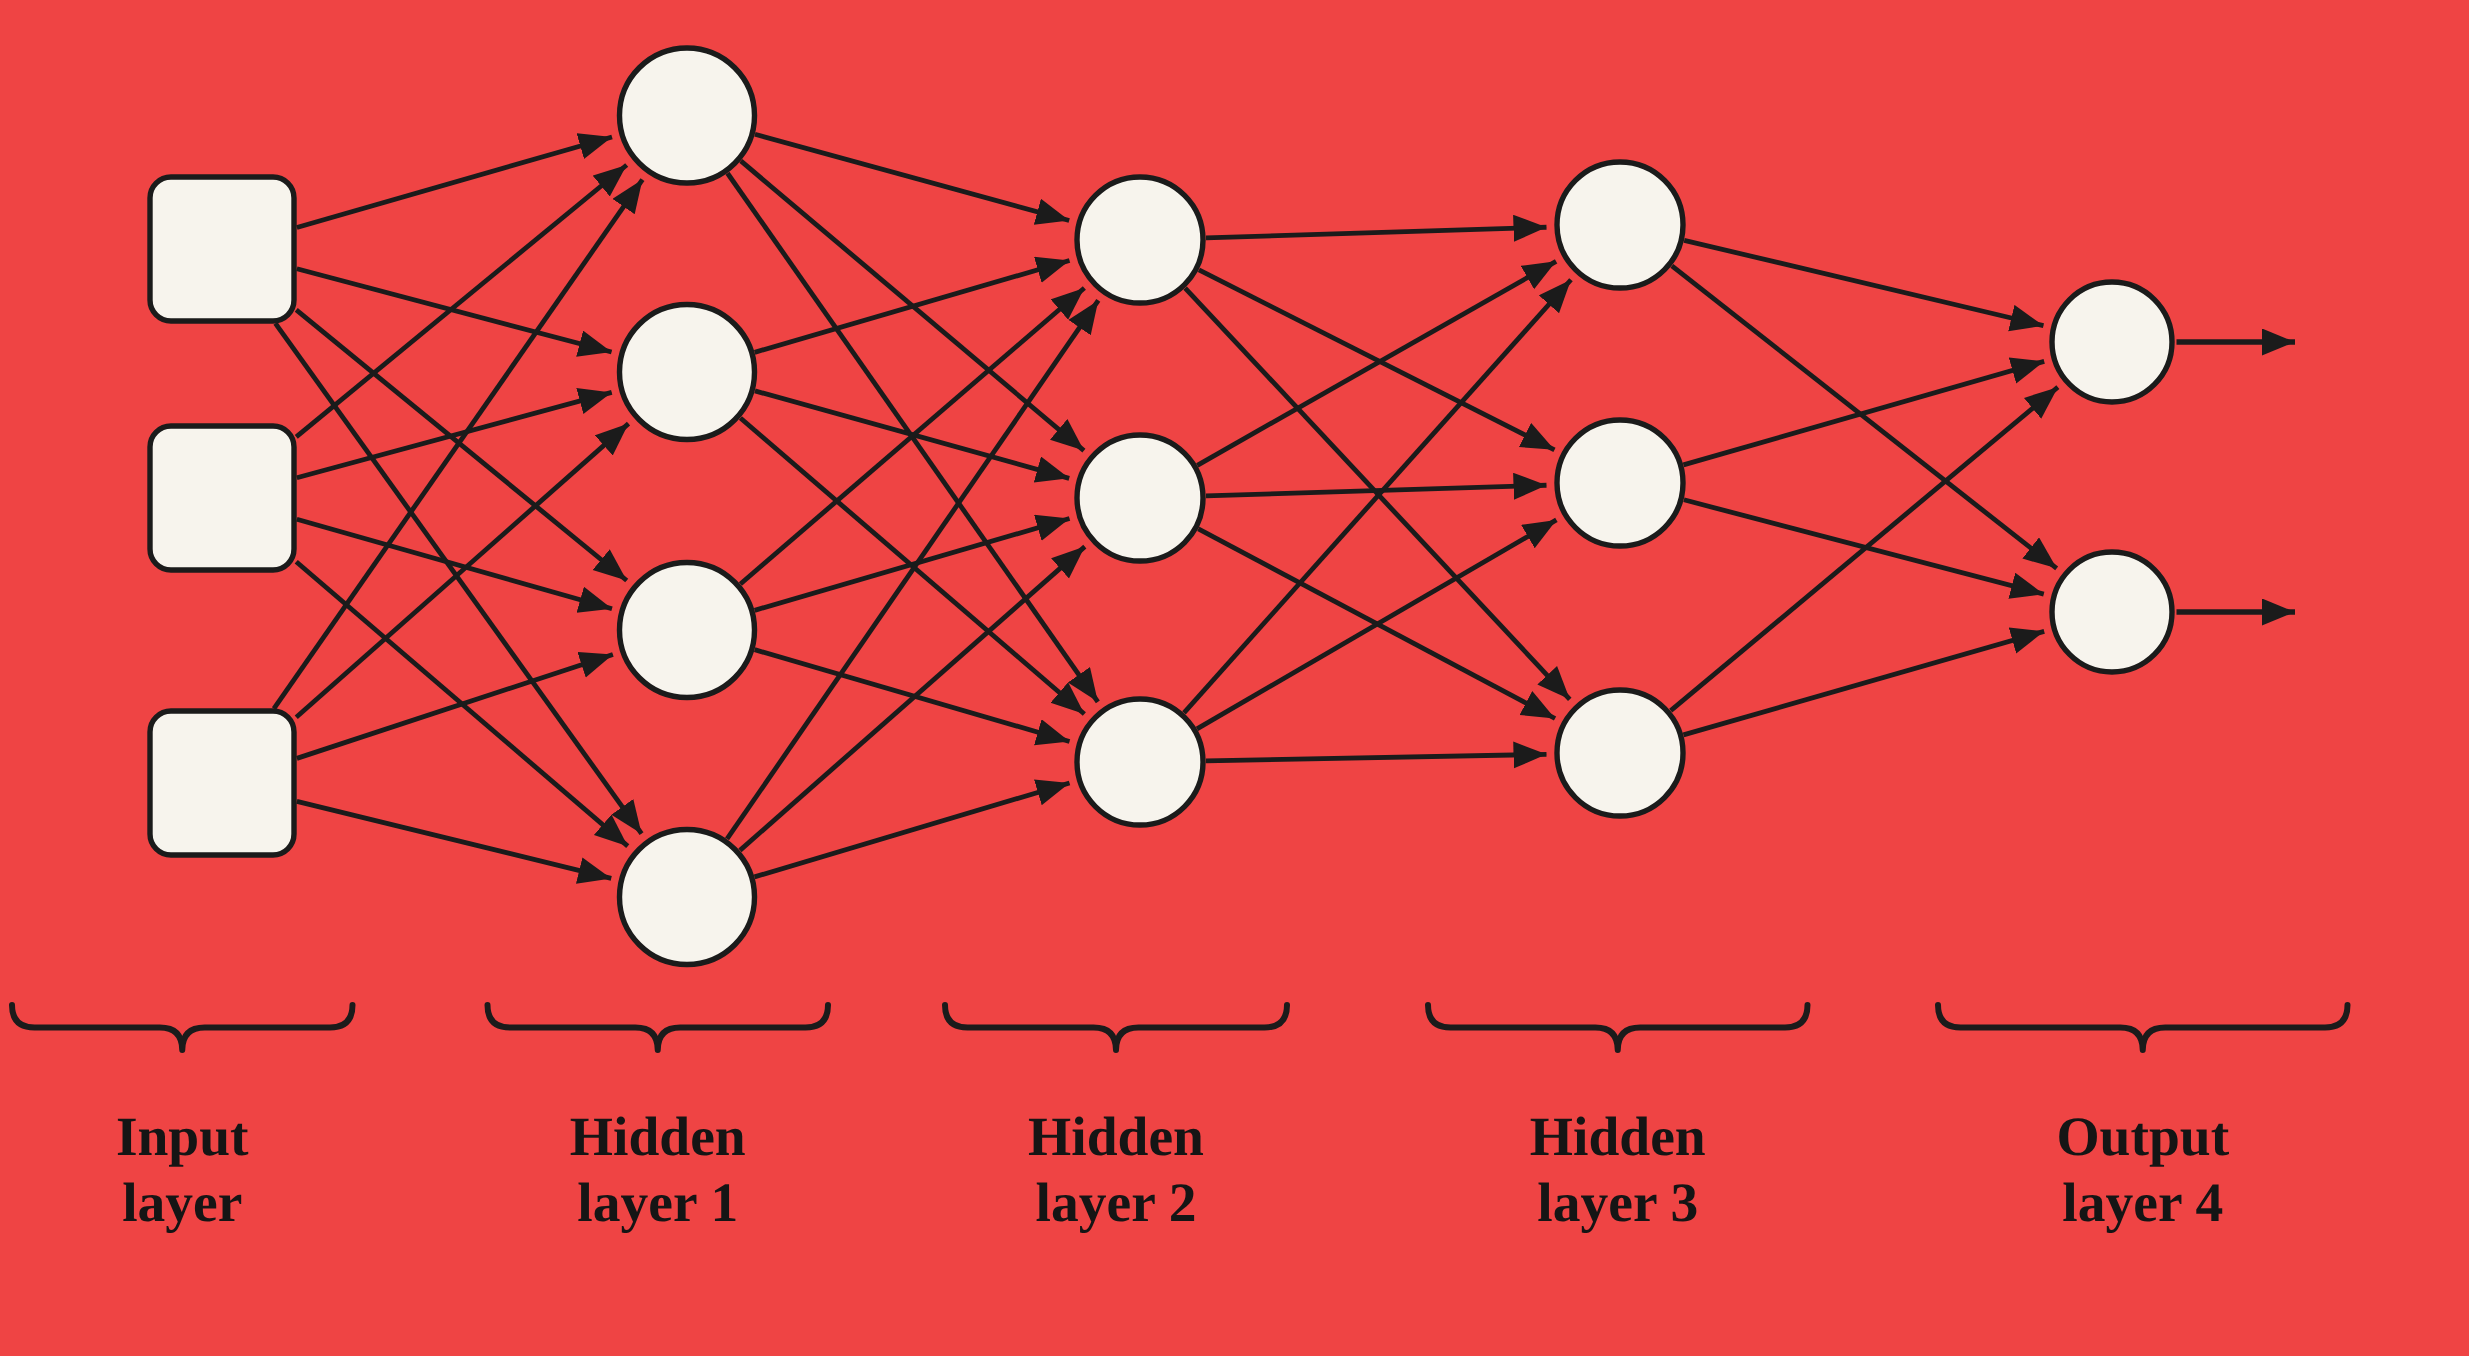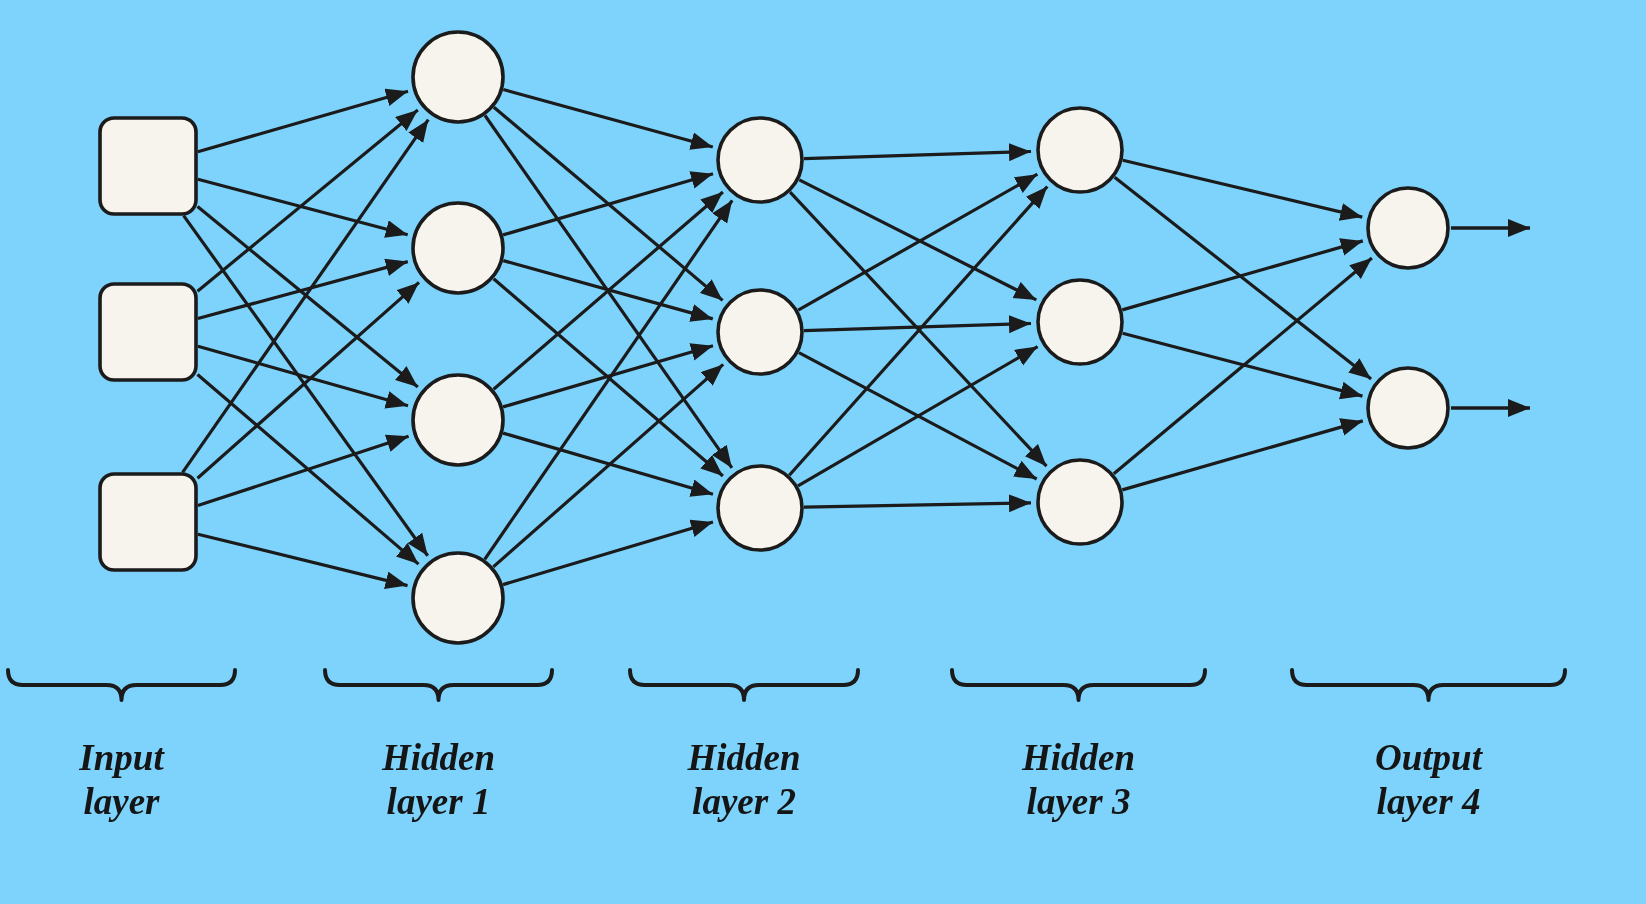--- a/index.html
+++ b/index.html
@@ -5,23 +5,22 @@
   html, body {
     margin: 0;
     padding: 0;
     background: #e9e6df;
     font-family: "Liberation Serif", "DejaVu Serif", serif;
   }
   .page {
     position: relative;
     width: 1646px;
     height: 904px;
-    background: #7dd3fc;
+    background: #ef4444;
     overflow: hidden;
-    font-style: italic;
   }
   svg { display: block; }
   .edge {
     stroke: #1b1b1b;
     stroke-width: 3.2;
     fill: none;
   }
   .out-arrow {
     stroke: #1b1b1b;
     stroke-width: 3.6;

